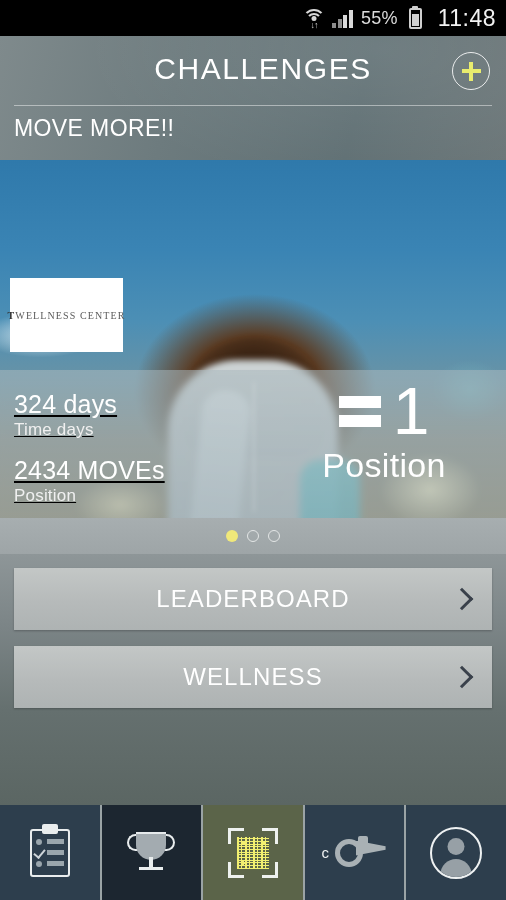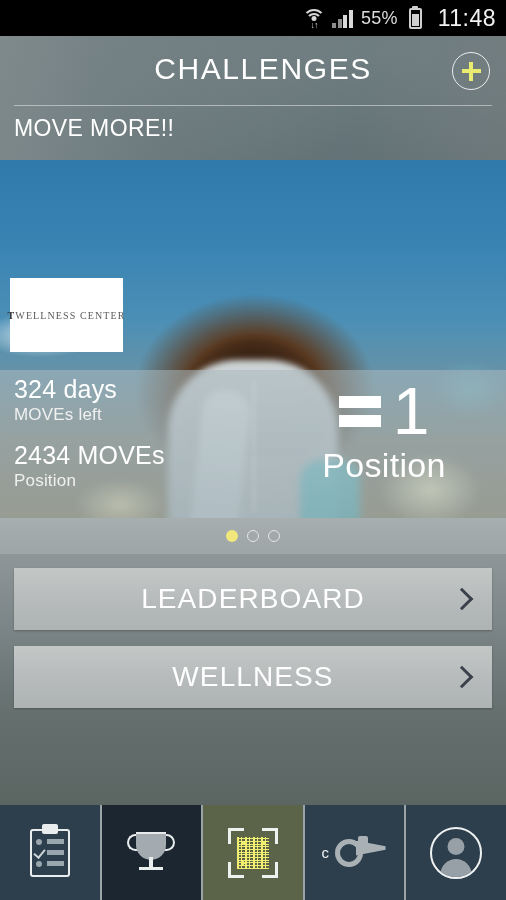--- a/index.html
+++ b/index.html
@@ -230,21 +230,21 @@
   .logo-text .mark { font-weight: bold; color:#333; }
 
   .hero-stats {
     position: absolute;
     left: 0; right: 0;
     top: 210px;
     height: 148px;
     background: linear-gradient(180deg, rgba(170,185,190,0.55), rgba(150,168,175,0.55));
     backdrop-filter: blur(2px);
   }
-  .stat-left { position:absolute; left: 14px; top: 4px; }
+  .stat-left { position:absolute; left: 14px; top: 19px; text-decoration: underline; }
   .stat-big {
     color:#fff; font-size: 25px; letter-spacing:0.2px; line-height: 30px;
   }
   .stat-small {
     color:#f0f0f0; font-size: 17px; line-height: 22px; letter-spacing:0.2px;
   }
   .stat-block2 { margin-top: 14px; }
 
   .stat-right {
     position:absolute; right: 22px; top: 10px;
@@ -281,21 +281,21 @@
     position:absolute;
     left: 14px;
     width: 478px;
     height: 62px;
     background: linear-gradient(180deg, #c3c7c6 0%, #b6baba 55%, #aeb3b3 100%);
     display:flex; align-items:center; justify-content:center;
     box-shadow: 0 1px 2px rgba(0,0,0,0.25);
   }
   .list-btn .lbl {
     color:#ffffff;
-    font-size: 28px;
+    font-size: 24px;
     letter-spacing: 1.1px;
     text-align: right;
   }
   .chev {
     position:absolute;
     right: 22px;
     width: 13px; height: 13px;
     border-right: 3.5px solid #3a414b;
     border-top: 3.5px solid #3a414b;
     transform: rotate(45deg);
@@ -499,21 +499,21 @@
     <div class="logo-card">
       <div class="logo-text">
         <span class="mark">T</span><span>WELLNESS CENTER</span>
       </div>
     </div>
 
     <div class="hero-stats">
       <div class="stat-left">
         <div>
           <div class="stat-big">324 days</div>
-          <div class="stat-small">MOVEs left</div>
+          <div class="stat-small">Time days</div>
         </div>
         <div class="stat-block2">
           <div class="stat-big">2434 MOVEs</div>
           <div class="stat-small">Position</div>
         </div>
       </div>
 
       <div class="stat-right">
         <div class="pos-row">
           <div class="eq-sign">

